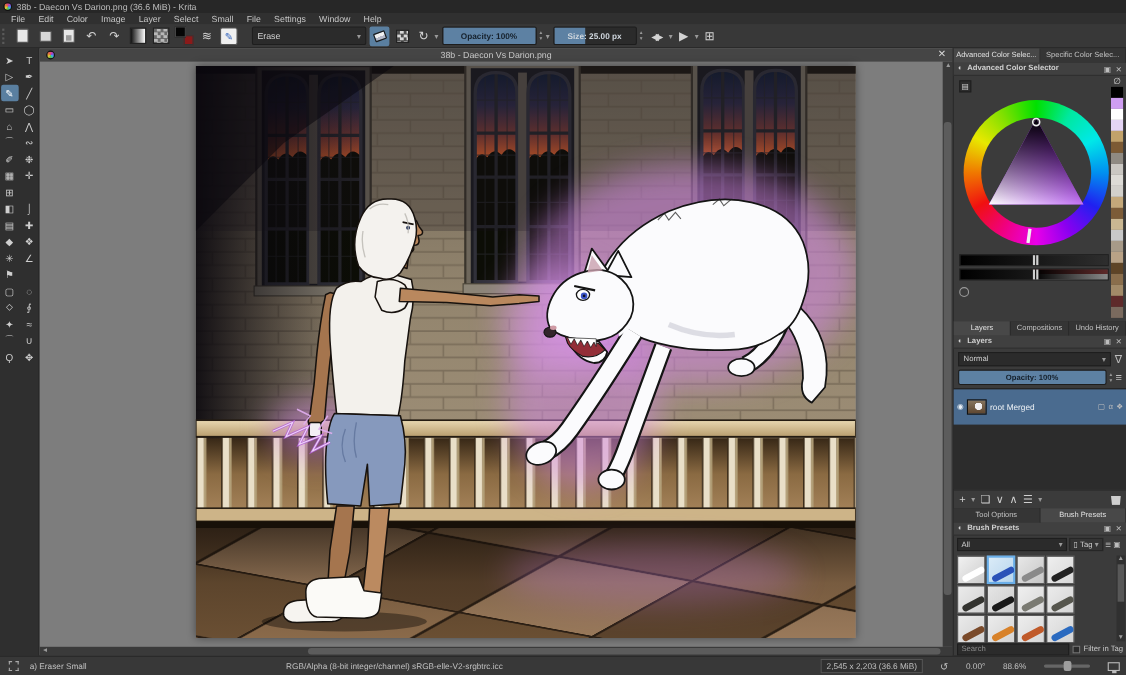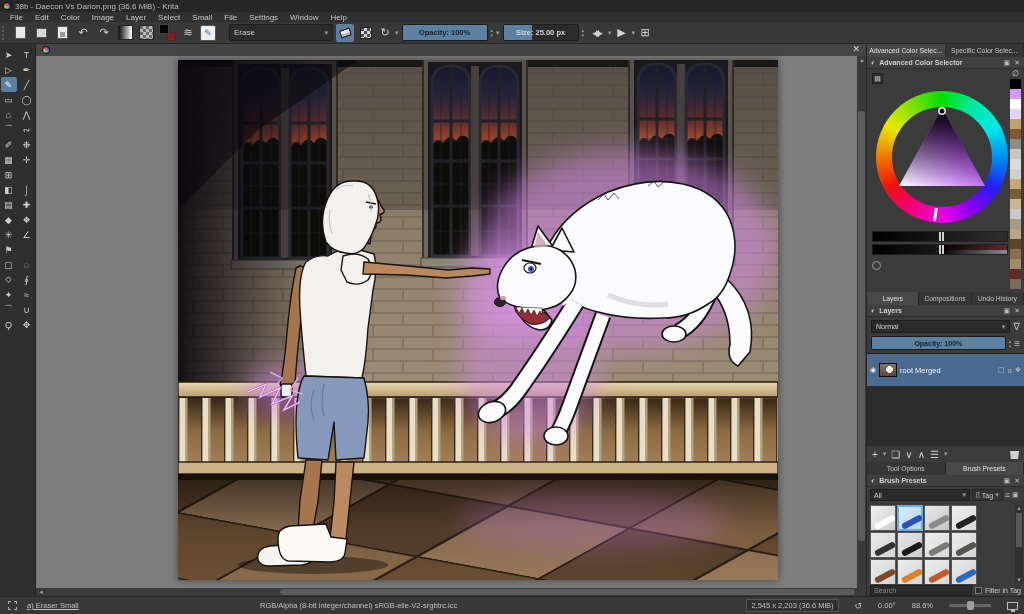--- a/index.html
+++ b/index.html
@@ -106,21 +106,21 @@
   .preset { width:26px; height:26px; border:1px solid #5a5a5a; position:relative; overflow:hidden; }
   .preset.selected { outline:2px solid #6aaee8; outline-offset:-2px; }
   .preset .stroke { position:absolute; left:3px; top:13px; width:22px; height:6px; border-radius:3px; transform:rotate(-28deg); }
   .preset-scroll { position:absolute; right:1px; top:2px; width:8px; height:78px; background:#303030; }
   .preset-scroll .thumb { position:absolute; left:1px; top:8px; width:6px; height:34px; background:#585858; }
   .search-row { display:flex; gap:3px; align-items:center; padding:1px 3px; }
   .search-input { flex:1; height:11px; background:#2b2b2b; border:1px solid #1e1e1e; color:#8a8a8a; font-size:7px; padding:0 3px; display:flex; align-items:center; }
   .chk { width:7px; height:7px; border:1px solid #777; background:#2b2b2b; }
 
   
-  .statusbar { position:absolute; left:0; top:596px; width:1024px; height:18px; background:#383838; border-top:1px solid #262626; display:flex; align-items:center; font-size:7.5px; color:#c0c0c0;text-decoration:underline; }
+  .statusbar { position:absolute; left:0; top:596px; width:1024px; height:18px; background:#383838; border-top:1px solid #262626; display:flex; align-items:center; font-size:7.5px; color:#c0c0c0; }
   .sel-icon { width:9px; height:9px; border:1px dashed #aaa; margin:0 10px 0 8px; }
   .sb-center { position:absolute; left:260px; }
   .sb-right { position:absolute; right:6px; display:flex; align-items:center; gap:16px; }
   .dim-box { border:1px solid #555; background:#303030; padding:1px 4px; }
   .zoom-slider { position:relative; width:42px; height:3px; background:#666; border-radius:2px; }
   .zoom-slider .th { position:absolute; left:18px; top:-3px; width:7px; height:9px; background:#9e9e9e; border-radius:2px; }
   .monitor { width:11px; height:8px; border:1px solid #bbb; position:relative; }
   .monitor::after { content:""; position:absolute; left:3px; bottom:-3px; width:4px; height:2px; background:#bbb; }
 </style>
 </head>
@@ -246,20 +246,21 @@
       <div class="tool">✦</div>
       <div class="tool">≈</div>
       <div class="tool">⌒</div>
       <div class="tool">∪</div>
       <div class="tool">Ϙ</div>
       <div class="tool">✥</div>
     </div>
 
   <div class="mdi">
     <div class="subwin-bar">
+      <span class="t">38b - Daecon Vs Darion.png</span>
       <span class="krita-logo logo"></span>
       <span class="subwin-close">✕</span>
     </div>
 
     <div class="canvas-wrap">
       <svg width="600" height="520" viewBox="0 0 600 520">
         <defs>
           <linearGradient id="wallBase" x1="0" y1="0" x2="0" y2="1">
             <stop offset="0" stop-color="#6e6557"></stop>
               <stop offset="0.5" stop-color="#93856e"></stop>

